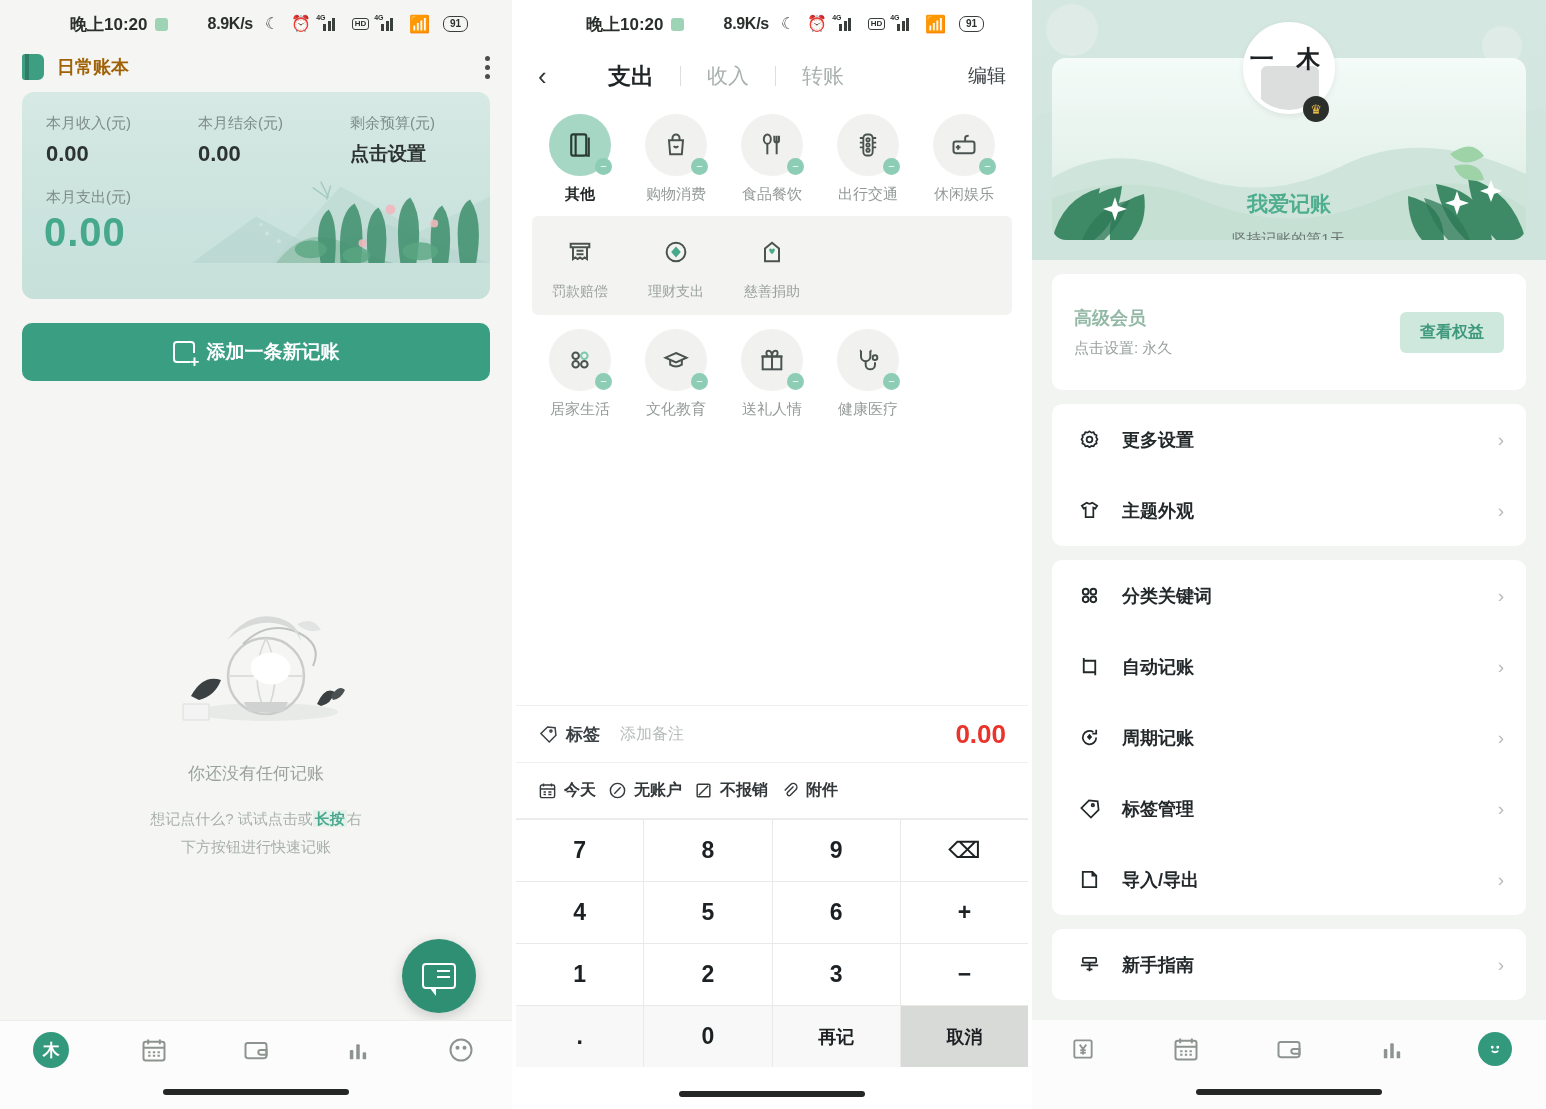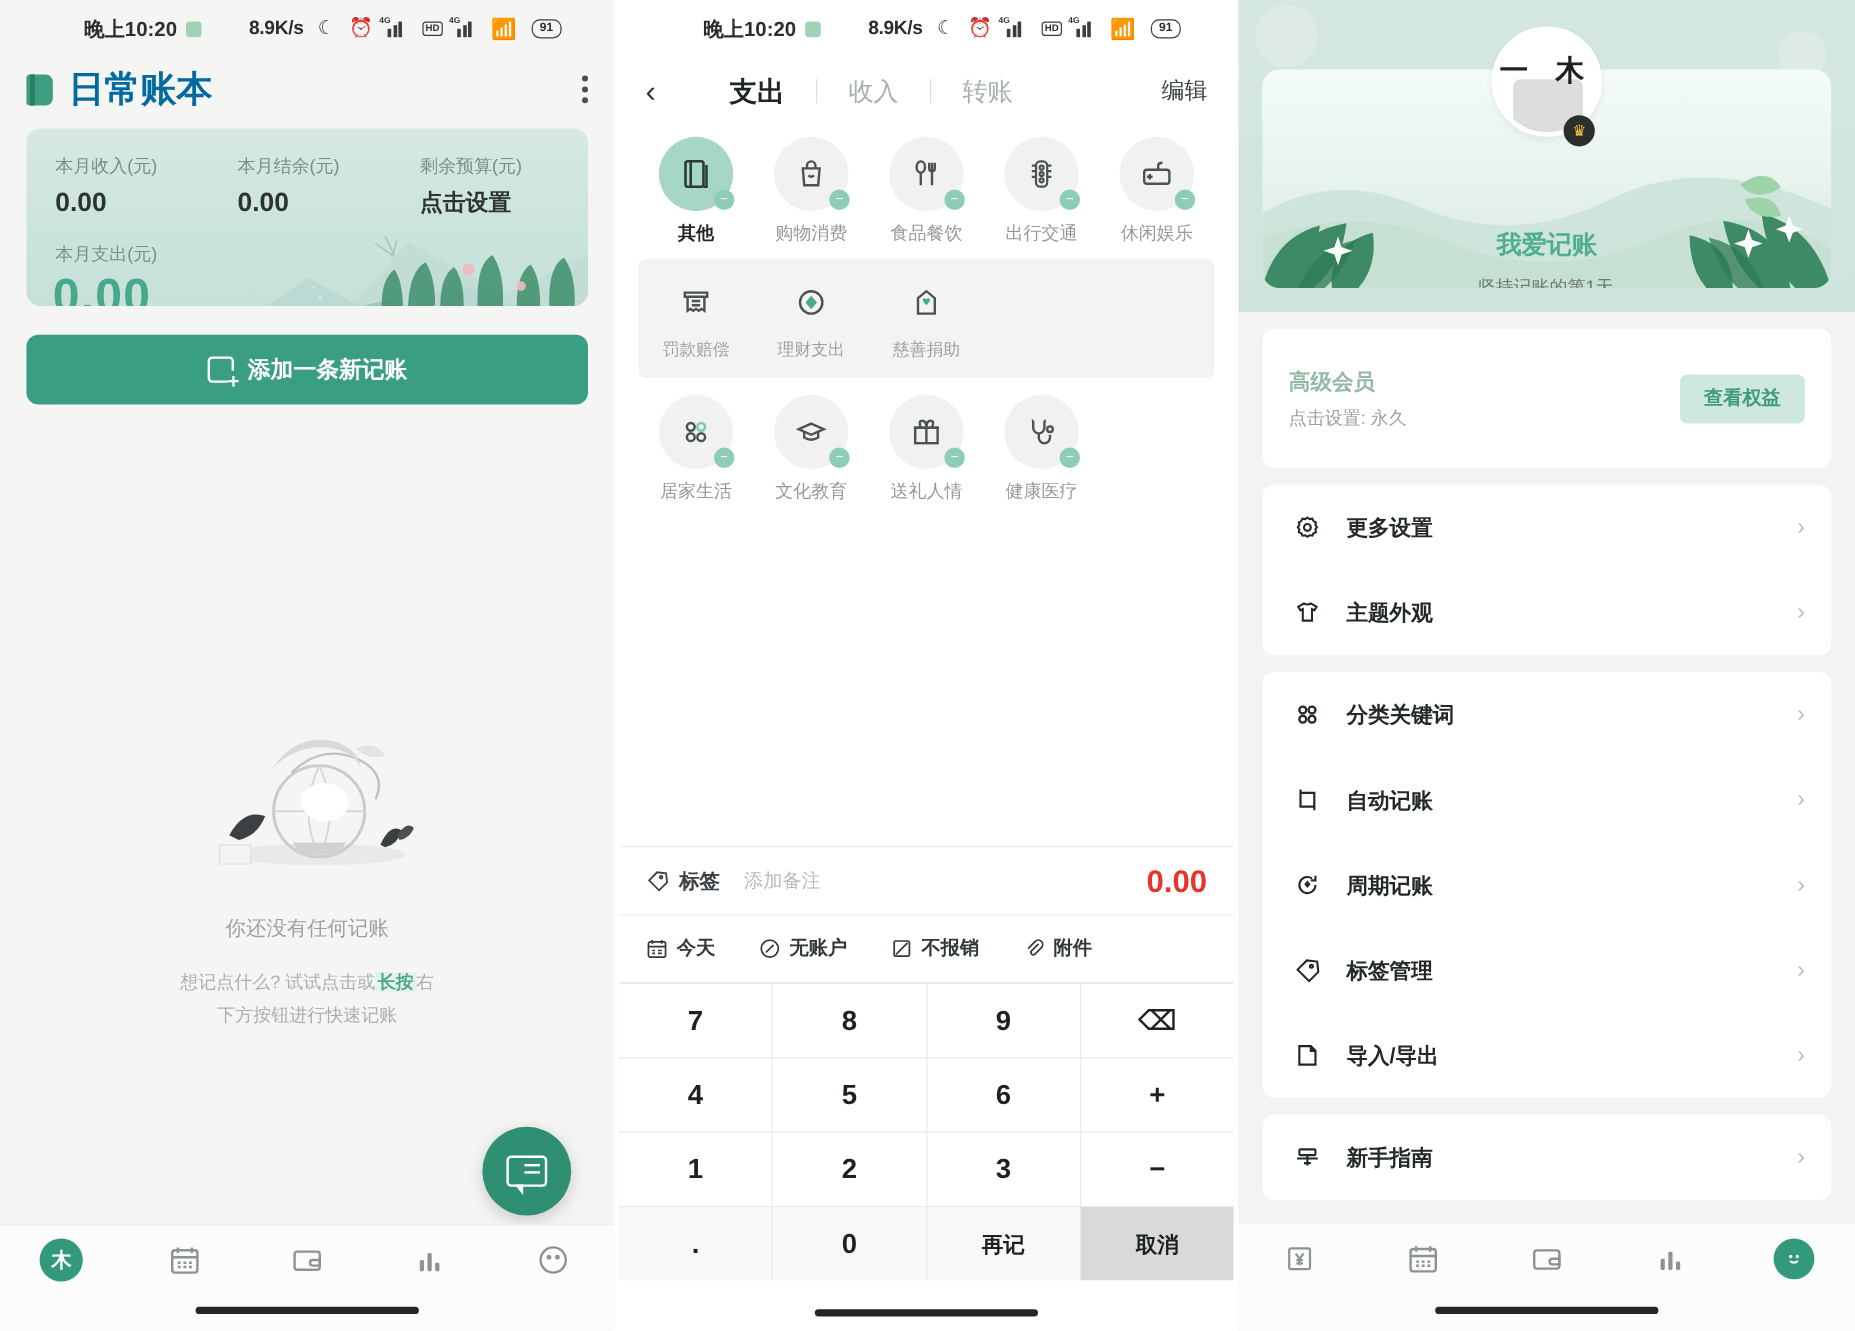--- a/index.html
+++ b/index.html
@@ -32,26 +32,26 @@
   .bars i:nth-child(3){height:10px} .bars i:nth-child(4){height:13px}
   .sup { font-size:7px; position:absolute; top:-3px; left:-7px; font-weight:bold;}
   .hdplus { border:1.6px solid #3a3f3b; border-radius:3px; font-size:8px; padding:1px 2px; font-weight:bold; line-height:1;}
   .wifi { font-size:17px; }
   .batt { border:1.6px solid #3a3f3b; border-radius:7px; padding:1px 6px; font-size:10px; font-weight:bold; line-height:1.2;}
 
   
   .p1-head { display:flex; align-items:center; padding: 6px 22px 12px; }
   .book-ico { width:22px;height:26px;border-radius:3px 6px 6px 3px;background:#3d9e82; position:relative; margin-right:13px;}
   .book-ico:after{content:"";position:absolute;left:3px;top:0;bottom:0;width:4px;background:#2f7d66;}
-  .p1-title { font-size:30px; font-weight:bold; color:#0369a1; }
+  .p1-title { font-size:18px; font-weight:bold; color:#a16207; }
   .kebab { margin-left:auto; display:flex; flex-direction:column; gap:4px; }
   .kebab i { width:5px;height:5px;border-radius:50%;background:#4a4f4b; display:block;}
 
   .sumcard {
-    margin: 0 22px; height: 148px; border-radius: 12px; position:relative; overflow:hidden;
+    margin: 0 22px; height: 207px; border-radius: 12px; position:relative; overflow:hidden;
     background: linear-gradient(180deg,#d7e9e4 0%, #cde4df 45%, #c7e1da 100%);
   }
   .sum-hills { position:absolute; inset:0; }
   .sumrow1 { position:absolute; left:24px; top:22px; display:flex; gap:0; width: 100%;}
   .sumcol { width:152px; }
   .sum-lab { font-size:15px; color:#7d8c88; margin-bottom:8px;}
   .sum-val { font-size:22px; color:#2c3330; font-weight:bold;}
   .sum-set { font-size:19px; color:#2c3330; font-weight:bold; }
   .sum-exp-lab { position:absolute; left:24px; top:96px; font-size:15px; color:#7d8c88;}
   .sum-exp-val { position:absolute; left:22px; top:118px; font-size:40px; font-weight:bold; color:#46a98c; letter-spacing:1px;}
@@ -107,21 +107,21 @@
   .sub-ico{ width:48px;height:48px;margin:0 auto 7px; display:flex;align-items:center;justify-content:center;}
   .sub-lab{ font-size:14px; color:#9aa19d;}
 
   .catgrid2{ display:flex; padding: 14px 16px 0;}
 
   .p2-bottom{ position:absolute; left:0;right:0;bottom:0; }
   .noterow{ display:flex; align-items:center; height:58px; padding:0 22px; border-top:1px solid #eeefee; border-bottom:1px solid #eeefee;}
   .tagchip{ display:flex;align-items:center;gap:8px; font-size:17px;color:#3b4144; font-weight:bold;}
   .noteph{ margin-left:20px; font-size:16px;color:#b6bcb8;}
   .amount{ margin-left:auto; font-size:26px;font-weight:bold;color:#e8342a;}
-  .metarow{ display:flex; align-items:center; height:56px; padding:0 22px; gap:36px; border-bottom:1px solid #eeefee;}
+  .metarow{ display:flex; align-items:center; height:56px; padding:0 22px; gap:12px; border-bottom:1px solid #eeefee;}
   .meta{ display:flex;align-items:center;gap:7px; font-size:16px;color:#33383a; font-weight:bold;}
 
   .keypad{ display:grid; grid-template-columns:repeat(4,1fr); grid-template-rows:repeat(4,61px); background:#e9eae8; gap:1px; border-top:1px solid #e9eae8;}
   .key{ background:#ffffff; display:flex;align-items:center;justify-content:center; font-size:23px; color:#1d2123; font-weight:bold;}
   .key.grey{ background:#f7f8f7;}
   .key.cancel{ background:#d8dad7;}
   .key.small{ font-size:18px;}
   .p2-home{position:absolute;left:50%;transform:translateX(-50%);bottom:12px;width:186px;height:6px;border-radius:3px;background:#242726;}
 
   

